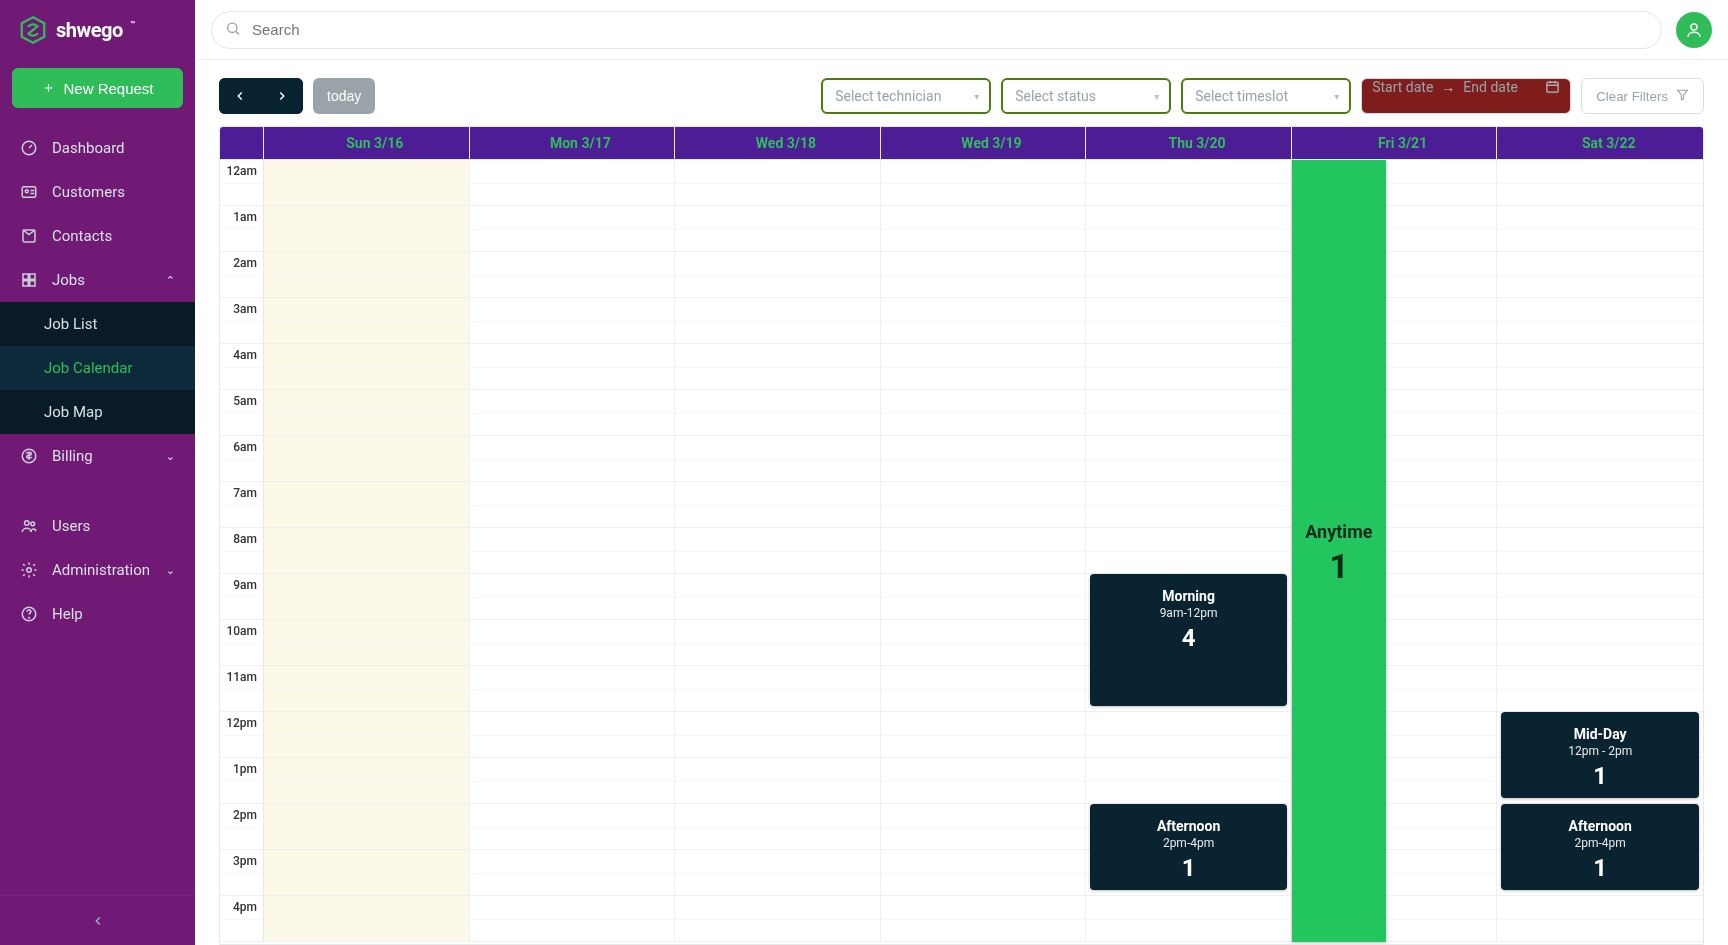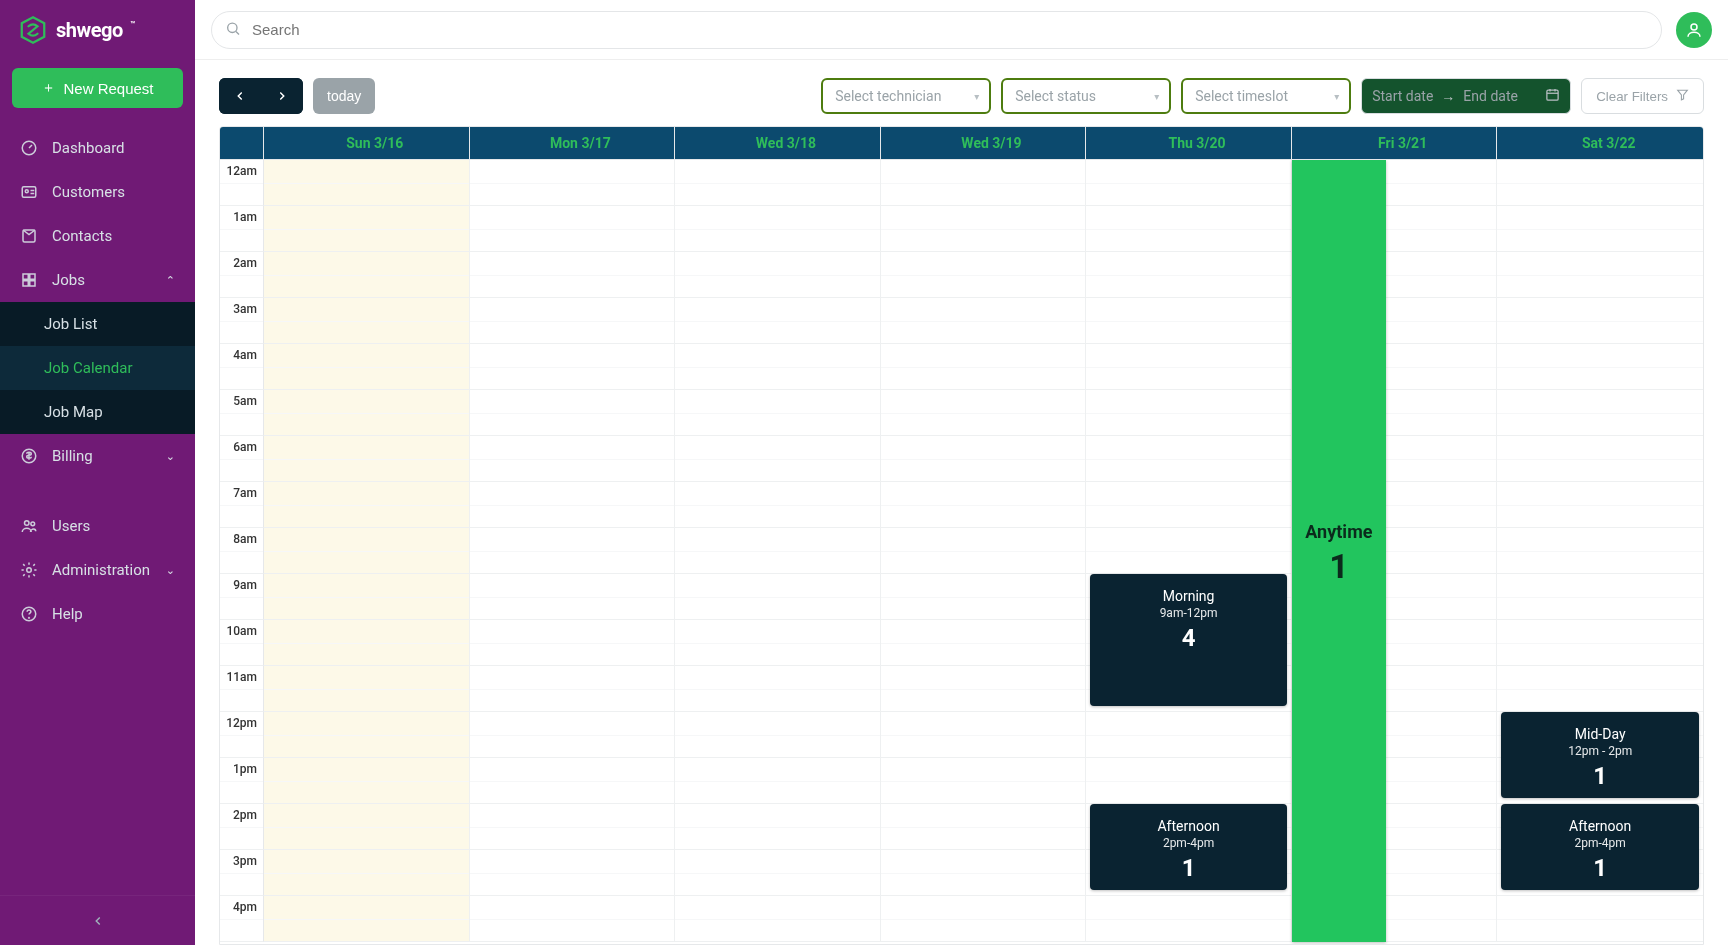--- a/index.html
+++ b/index.html
@@ -36,46 +36,46 @@
   .search-wrap .search-icon { position: absolute; left: 14px; top: 50%; transform: translateY(-50%); color: #9aa3a8; }
   .avatar-circle { width: 36px; height: 36px; border-radius: 50%; background: #2fbd5a; display:flex; align-items:center; justify-content:center; color:#fff; cursor:pointer; }
 
   .toolbar { padding: 18px 24px 12px; display:flex; align-items:center; gap: 10px; }
   .nav-btns { display:flex; background:#0a2331; border-radius:6px; overflow:hidden; }
   .nav-btn { width: 42px; height: 36px; display:flex; align-items:center; justify-content:center; background:#0a2331; border:none; cursor:pointer; color:#fff; }
   .today-btn { height:36px; padding:0 14px; border:none; background:#9aa3a8; color:#fff; border-radius:6px; font-size:14px; cursor:pointer; }
   .spacer { flex:1; }
   .select { height:36px; border:2px solid #4d7c0f; border-radius:6px; background:#fff; padding:0 30px 0 12px; font-size:14px; color:#9aa3a8; min-width:170px; position:relative; display:flex; align-items:center; cursor:pointer; }
   .select .chev-d { position:absolute; right:10px; top:50%; transform:translateY(-50%); font-size:10px; color:#b8bfc3; }
-  .date-range { height:36px; border:1px solid #d9dde0; border-radius:6px; background:#14532d; display:flex; align-items:center; padding:0 10px; gap:8px; color:#9aa3a8; min-width:210px; cursor:pointer; }
+  .date-range { height:36px; border:1px solid #d9dde0; border-radius:6px; background:#7f1d1d; display:flex; padding:0 10px; gap:8px; color:#9aa3a8; min-width:210px; cursor:pointer; }
   .date-range .arrow { color:#c0c6c9; }
   .date-range .cal-icon { margin-left:auto; color:#b8bfc3; }
   .clear-btn { height:36px; padding:0 14px; border:1px solid #d9dde0; background:#fff; border-radius:6px; color:#9aa3a8; display:flex; align-items:center; gap:8px; cursor:pointer; }
 
   
   .calendar-wrap { flex:1; overflow:hidden; padding:0 24px 0 24px; }
   .calendar { border:1px solid #e6e8ea; border-radius:4px 4px 0 0; height:100%; display:flex; flex-direction:column; overflow:hidden; }
-  .cal-header { display:grid; grid-template-columns: 44px repeat(7, 1fr); border-bottom:1px solid #e6e8ea; background:#0c4a6e;gap:17px; }
+  .cal-header { display:grid; grid-template-columns: 44px repeat(7, 1fr); border-bottom:1px solid #e6e8ea; background:#4c1d95;gap:17px; }
   .cal-header .corner { border-right:1px solid #e6e8ea; }
   .cal-header .day { text-align:center; padding:8px 0; font-weight:700; color:#2fbd5a; font-size:14px; border-right:1px solid #e6e8ea; }
   .cal-header .day:last-child { border-right:none; }
 
   .cal-body { flex:1; overflow-y:auto; position:relative; }
   .cal-grid { display:grid; grid-template-columns: 44px repeat(7, 1fr); position:relative; }
   .time-col { grid-column:1; }
   .time-slot { height:46px; border-bottom:1px solid #eef0f1; border-right:1px solid #e6e8ea; font-size:12px; text-align:right; padding:4px 6px 0 0; color:#333; font-weight:500; position:relative; }
   .time-slot::after { content:""; position:absolute; left:0; right:0; top:50%; border-bottom:1px solid #f6f7f8; }
   .day-col { position:relative; border-right:1px solid #eef0f1; }
   .day-col:last-child { border-right:none; }
   .day-col .hour-row { height:46px; border-bottom:1px solid #eef0f1; position:relative; }
   .day-col .hour-row::after { content:""; position:absolute; left:0; right:0; top:50%; border-bottom:1px solid #f6f7f8; }
   .day-col.today-col { background:#fdf9e8; }
 
   .event { position:absolute; left:4px; right:4px; background:#0a2331; color:#fff; border-radius:4px; text-align:center; padding:14px 6px 10px; box-shadow:0 1px 3px rgba(0,0,0,.25); cursor:pointer; }
-  .event .ev-title { font-weight:400; font-size:14px; }
+  .event .ev-title { font-weight:700; font-size:14px; }
   .event .ev-sub { font-size:12px; opacity:.9; margin-top:2px; }
   .event .ev-count { font-size:24px; font-weight:700; margin-top:4px; }
   .event.anytime { background:#22c55e; border-radius:0; left:0; right:auto; width:46%; top:0; height:100%; display:flex; flex-direction:column; align-items:center; justify-content:center; }
   .event.anytime .ev-title { font-size:18px; color:#0b2a1c; font-weight:700; }
   .event.anytime .ev-count { font-size:34px; color:#0b2a1c; }
 
   ::-webkit-scrollbar { width:0; height:0; }
 </style>
 </head>
 <body>

